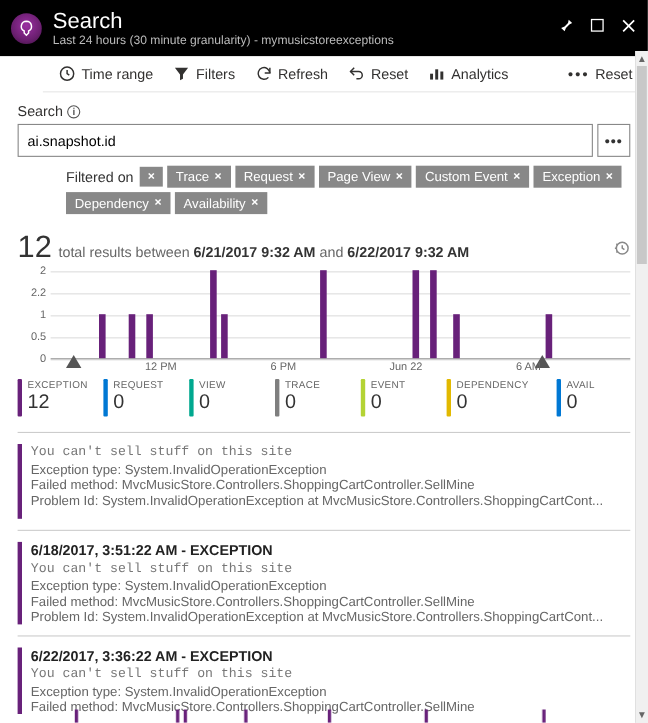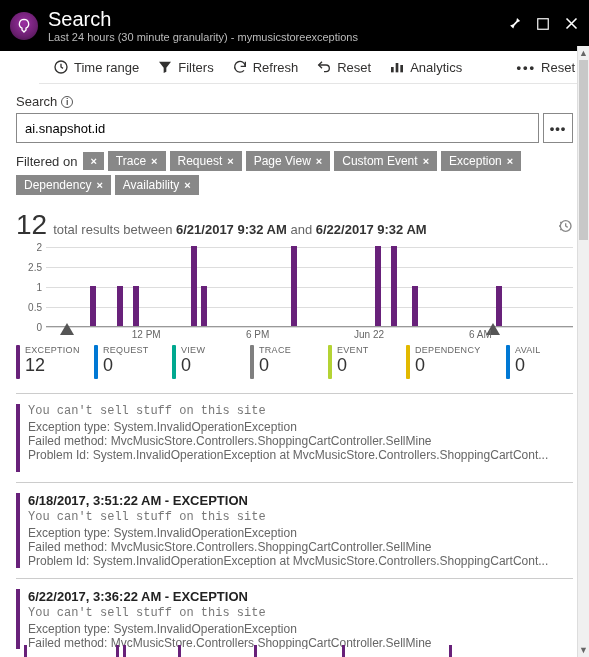--- a/index.html
+++ b/index.html
@@ -15,21 +15,21 @@
   .toolbar { display: flex; align-items: center; padding: 8px 14px; border-bottom: 1px solid #e5e5e5; gap: 18px; margin-left: 39px; }
   .tb-item { display: flex; align-items: center; gap: 5px; cursor: pointer; font-size: 13px; color:#323130;}
   .tb-item svg { width: 16px; height: 16px; }
   .tb-right { margin-left: auto; }
   .content { padding: 10px 16px 0 16px; height: calc(100% - 92px); overflow-y:auto; }
   .search-label { font-size: 13px; color:#323130; display:flex;align-items:center;gap:4px; margin-bottom:4px;}
   .info-icon { display:inline-flex; width:12px;height:12px;border:1px solid #555;border-radius:50%;align-items:center;justify-content:center;font-size:9px;color:#555;font-weight:bold;}
   .search-row { display:flex; gap:4px; }
   .search-input { flex:1; height:30px; border:1px solid #888; padding:0 8px; font-size:13px; font-family:inherit;}
   .search-more { width:30px;height:30px;border:1px solid #888;display:flex;align-items:center;justify-content:center;cursor:pointer;font-weight:bold;letter-spacing:1px;}
-  .chips { margin-top:8px; display:flex; flex-wrap:wrap; gap:4px; align-items:center;}
+  .chips { margin-top:8px; display:flex; flex-wrap:wrap; gap:4px; align-items:center;margin-left:44px;}
   .filtered-on { font-size:13px; color:#333; margin-right:2px;}
   .chip { background:#888; color:#fff; padding:3px 8px; font-size:12px; display:flex;align-items:center;gap:5px; cursor:pointer;}
   .chip .bar { display:inline-block;width:3px;height:12px;background:#68217a;}
   .chip .x { font-weight:bold; font-size:11px; }
   .chip.x-chip { padding:3px 7px; }
   .summary-row { margin-top:14px; display:flex; align-items:baseline; gap:6px;}
   .summary-num { font-size:28px; font-weight:400; color:#333;}
   .summary-text { font-size:13px; color:#666;}
   .summary-text b { color:#333; font-weight:600;text-align:right;}
   .history-icon { margin-left:auto; color:#888; cursor:pointer;}
@@ -216,21 +216,21 @@
         <div class="bar" style="left: calc(66% - 3px); height: 80px;"></div>
         <div class="bar" style="left: calc(70% - 3px); height: 40px;"></div>
         <div class="bar" style="left: calc(86% - 3px); height: 40px;"></div>
       </div>
     <div class="tri" style="left:44px"></div>
     <div class="tri" style="left:470px"></div>
     <div id="yticks">
         <div class="yt" style="top: 80px;">0</div>
         <div class="yt" style="top: 60px;">0.5</div>
         <div class="yt" style="top: 40px;">1</div>
-        <div class="yt" style="top: 20px;">2.5</div>
+        <div class="yt" style="top: 20px;">2.2</div>
         <div class="yt" style="top: 0px;">2</div>
       </div>
     <div id="xticks"></div>
   <div class="xt" style="left: calc(18% + 30px);">12 PM</div>
       <div class="xt" style="left: calc(38% + 30px);">6 PM</div>
       <div class="xt" style="left: calc(58% + 30px);">Jun 22</div>
       <div class="xt" style="left: calc(78% + 30px);">6 AM</div>
     </div>
 
   <div class="legend" id="legend">

